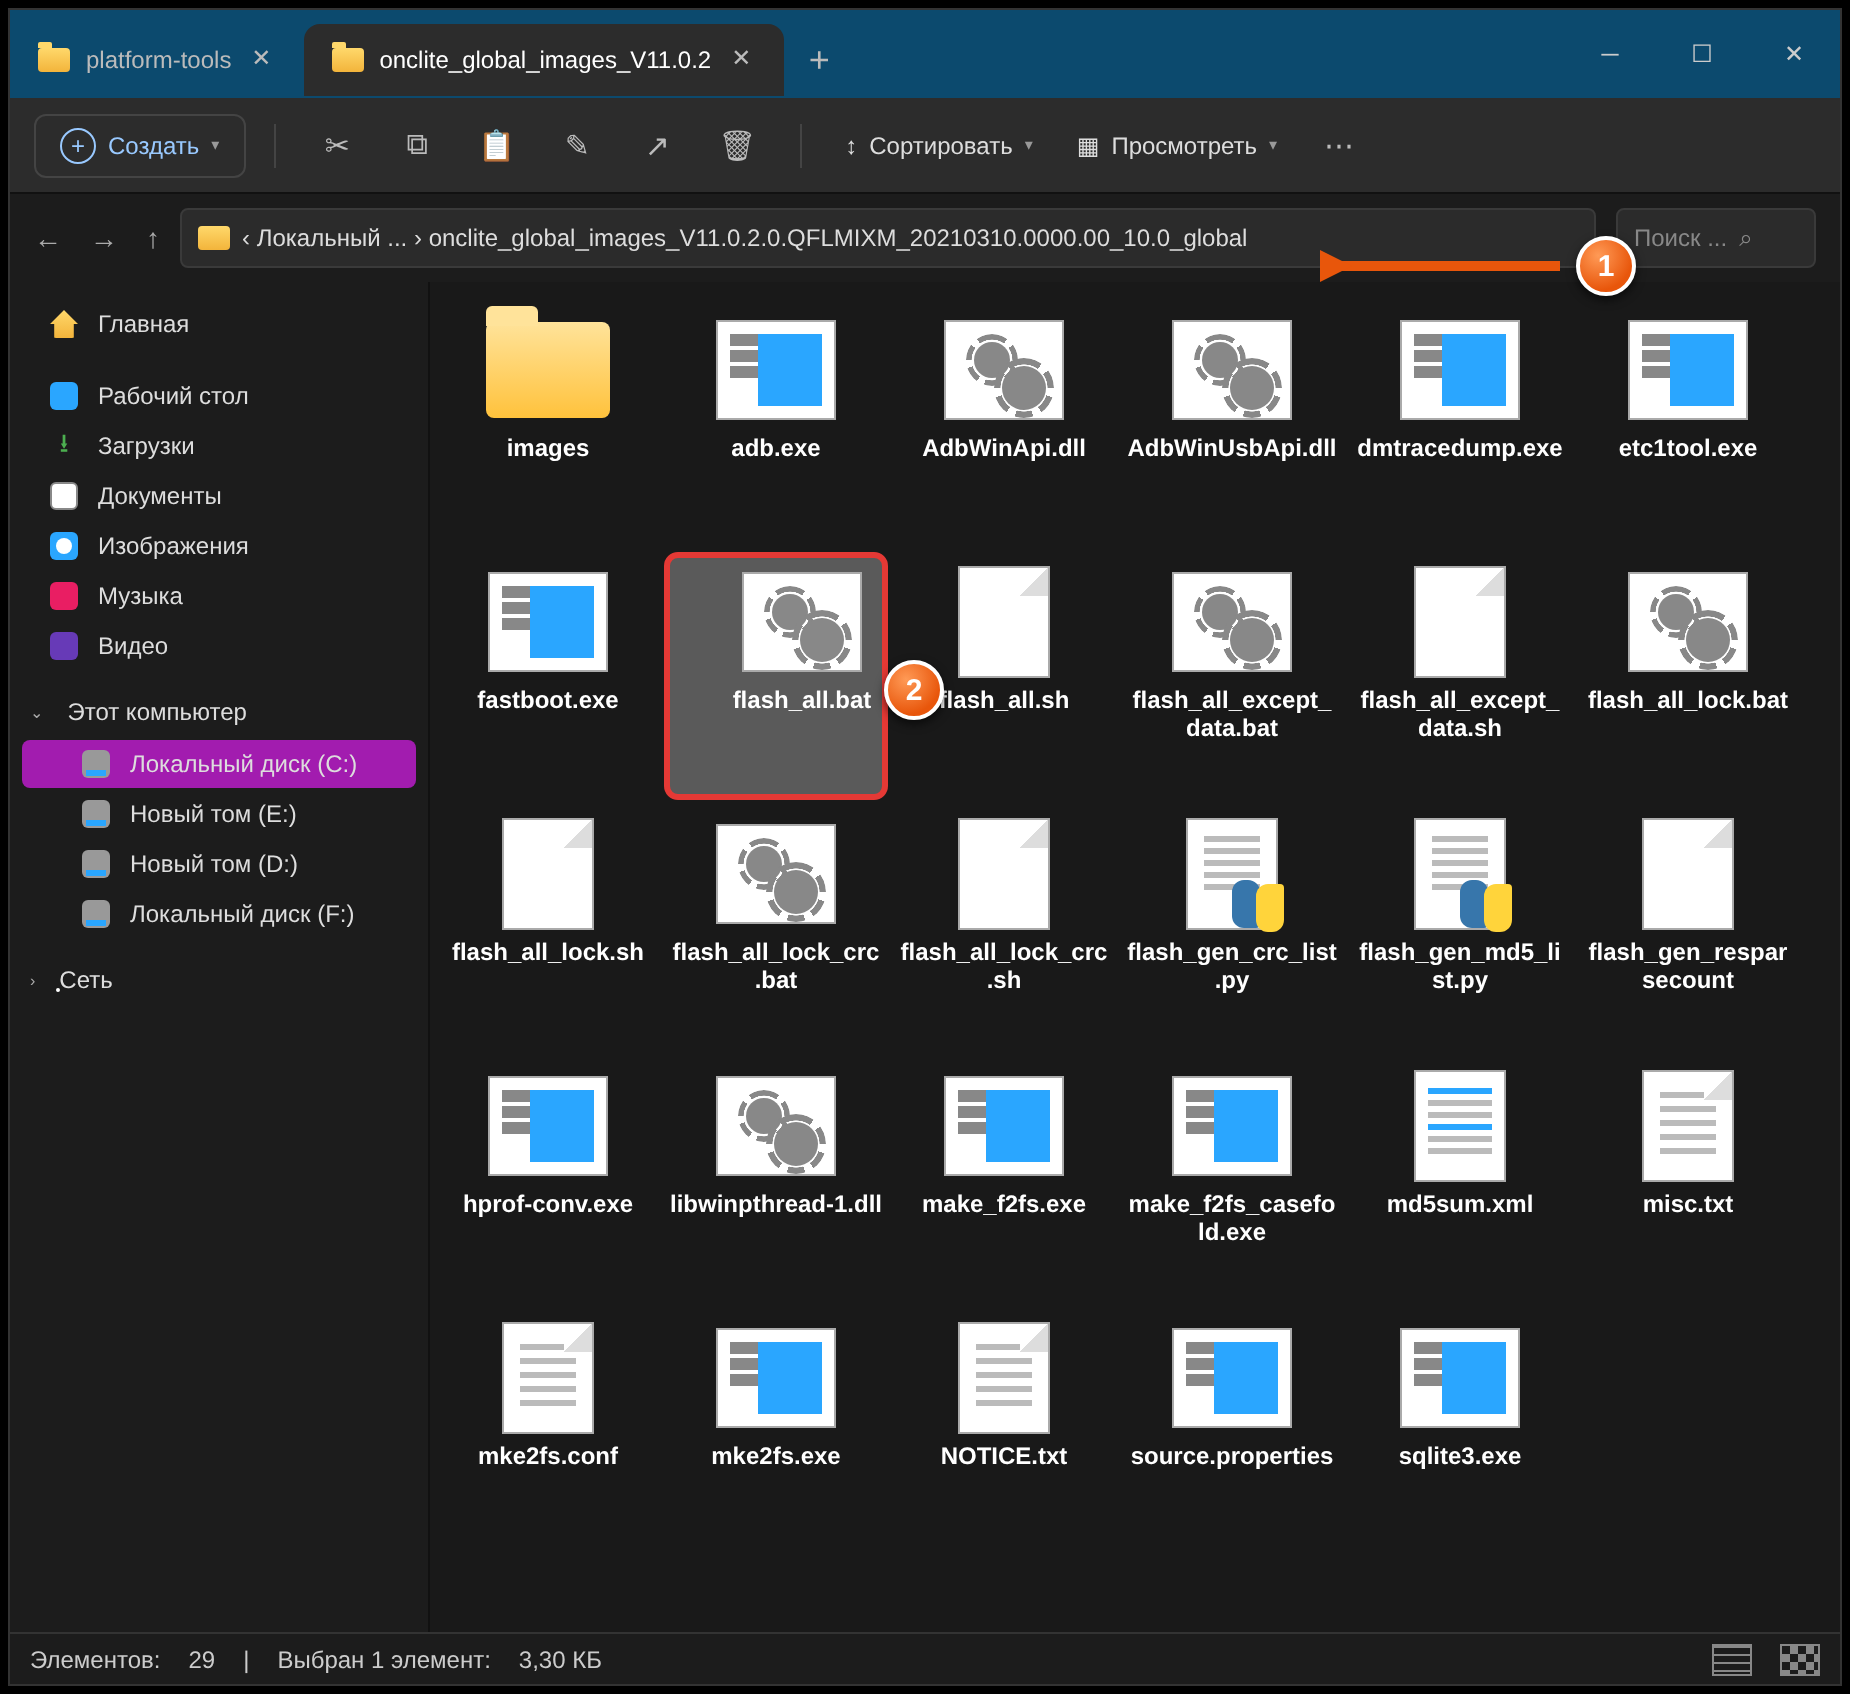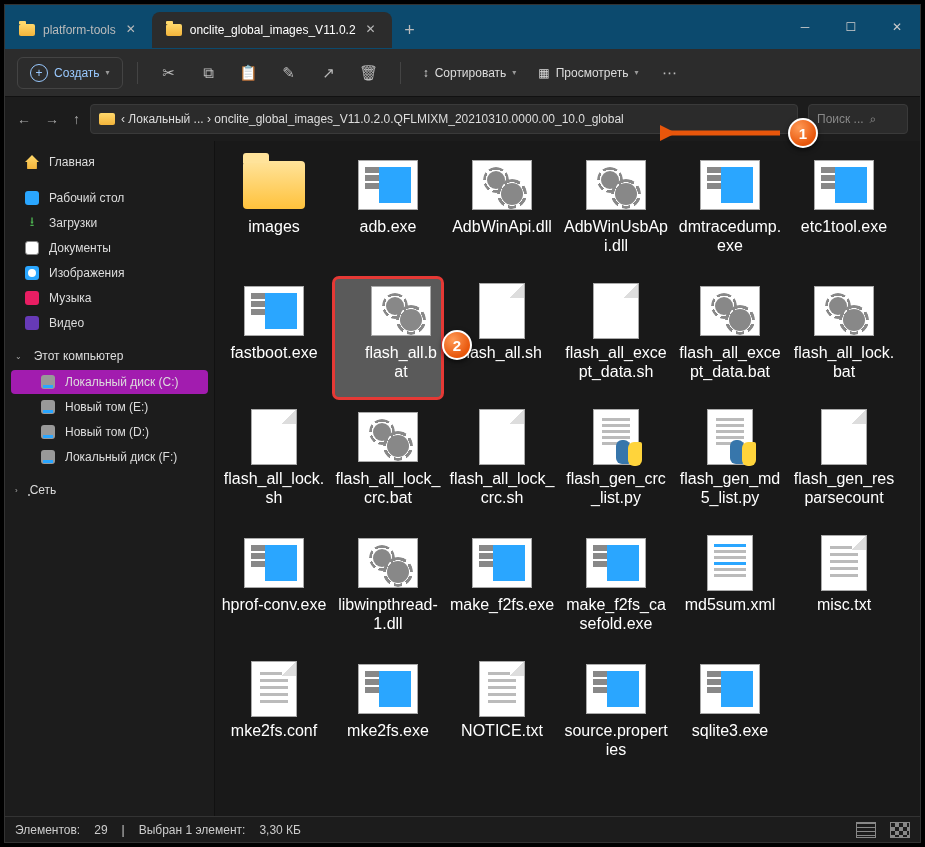--- a/index.html
+++ b/index.html
@@ -65,21 +65,21 @@
 .inet{background:#2aa6ff;border-radius:50%;position:relative;}
 .inet::after{content:"";position:absolute;inset:4px;border:1px solid #fff;border-radius:50%;}
 
 
 .content { flex: 1; background: #191919; padding: 10px 4px; overflow: auto; }
 .grid { display: flex; flex-wrap: wrap; gap: 4px 4px; align-content: flex-start; }
 .item { width: 110px; height: 122px; display: flex; flex-direction: column; align-items: center; text-align: center; padding: 6px 2px; border-radius: 3px; cursor: pointer; }
 .item.selected { background: #5a5a5a; }
 .item.highlighted { outline: 3px solid #e53935; outline-offset: -2px; border-radius: 6px; padding-left: 28px; }
 .thumb { width: 70px; height: 56px; margin-bottom: 4px; display: flex; align-items: center; justify-content: center; position: relative; }
-.label { color: #fff; font-size: 16px; line-height: 1.2; word-break: break-word; max-width: 106px; }
+.label { color: #fff; font-size: 12px; line-height: 1.2; word-break: break-word; max-width: 106px; font-weight: bold; }
 
 
 .th-folder { width: 62px; height: 48px; background: linear-gradient(#ffe39a,#ffc23c); border-radius: 4px; position: relative; }
 .th-folder::before{content:"";position:absolute;top:-8px;left:0;width:26px;height:10px;background:#ffe39a;border-radius:3px 3px 0 0;}
 .th-exe { width: 60px; height: 50px; background: #fff; border: 1px solid #aaa; position: relative; }
 .th-exe::before{content:"";position:absolute;top:6px;left:6px;right:6px;height:6px;background:#888;box-shadow:0 8px 0 #888,0 16px 0 #888;}
 .th-exe::after{content:"";position:absolute;top:6px;left:20px;width:32px;height:36px;background:#2aa6ff;}
 .gear{position:absolute;width:18px;height:18px;background:#888;border-radius:50%;}
 .gear::before{content:"";position:absolute;inset:-4px;background:conic-gradient(#888 0 10%,transparent 10% 15%,#888 15% 25%,transparent 25% 30%,#888 30% 40%,transparent 40% 45%,#888 45% 55%,transparent 55% 60%,#888 60% 70%,transparent 70% 75%,#888 75% 85%,transparent 85% 90%,#888 90% 100%);border-radius:50%;-webkit-mask:radial-gradient(circle,transparent 55%,#000 56%);mask:radial-gradient(circle,transparent 55%,#000 56%);}
 .gear.g1{left:14px;top:10px;}
@@ -310,32 +310,32 @@
             <div class="label">flash_all.bat</div>
           </div>
           <div class="item">
             <div class="thumb">
               <div class="th-sh"></div>
             </div>
             <div class="label">flash_all.sh</div>
           </div>
           <div class="item">
             <div class="thumb">
+              <div class="th-bat">
+                <span class="gear g1"></span>
+                <span class="gear g2"></span>
+              </div>
+            </div>
+            <div class="label">flash_all_except_data.bat</div>
+          </div>
+          <div class="item">
+            <div class="thumb">
               <div class="th-sh"></div>
             </div>
             <div class="label">flash_all_except_data.sh</div>
-          </div>
-          <div class="item">
-            <div class="thumb">
-              <div class="th-bat">
-                <span class="gear g1"></span>
-                <span class="gear g2"></span>
-              </div>
-            </div>
-            <div class="label">flash_all_except_data.bat</div>
           </div>
           <div class="item">
             <div class="thumb">
               <div class="th-bat">
                 <span class="gear g1"></span>
                 <span class="gear g2"></span>
               </div>
             </div>
             <div class="label">flash_all_lock.bat</div>
           </div>

